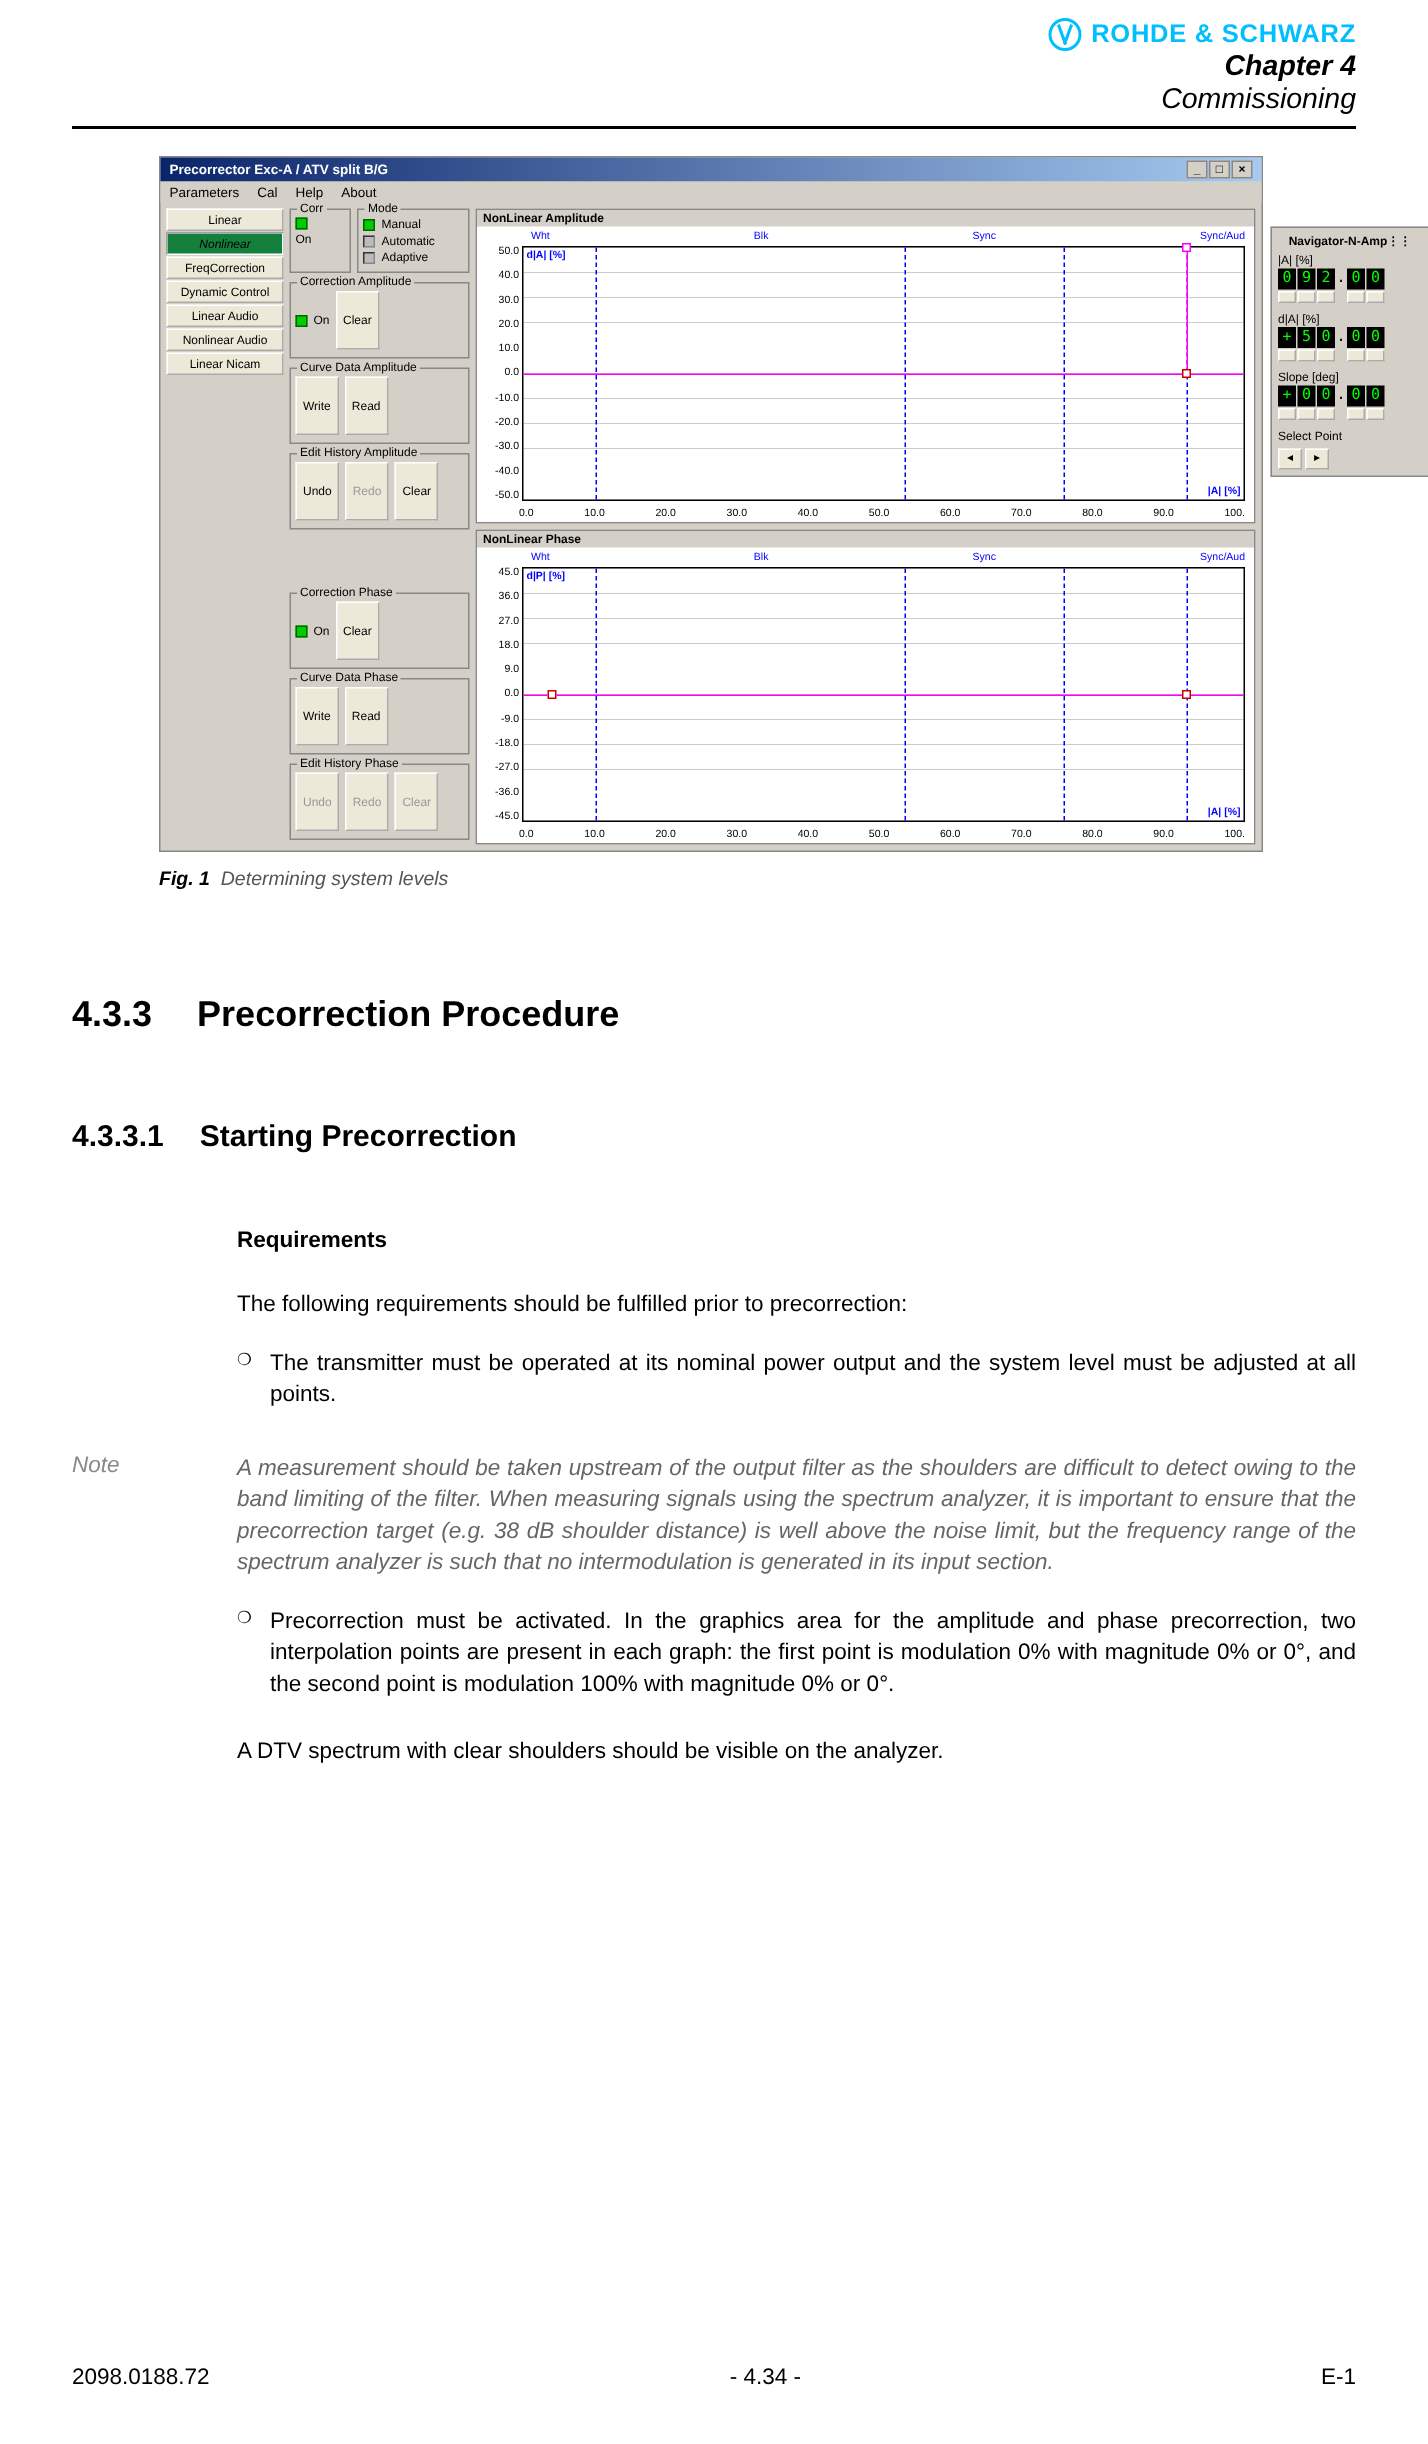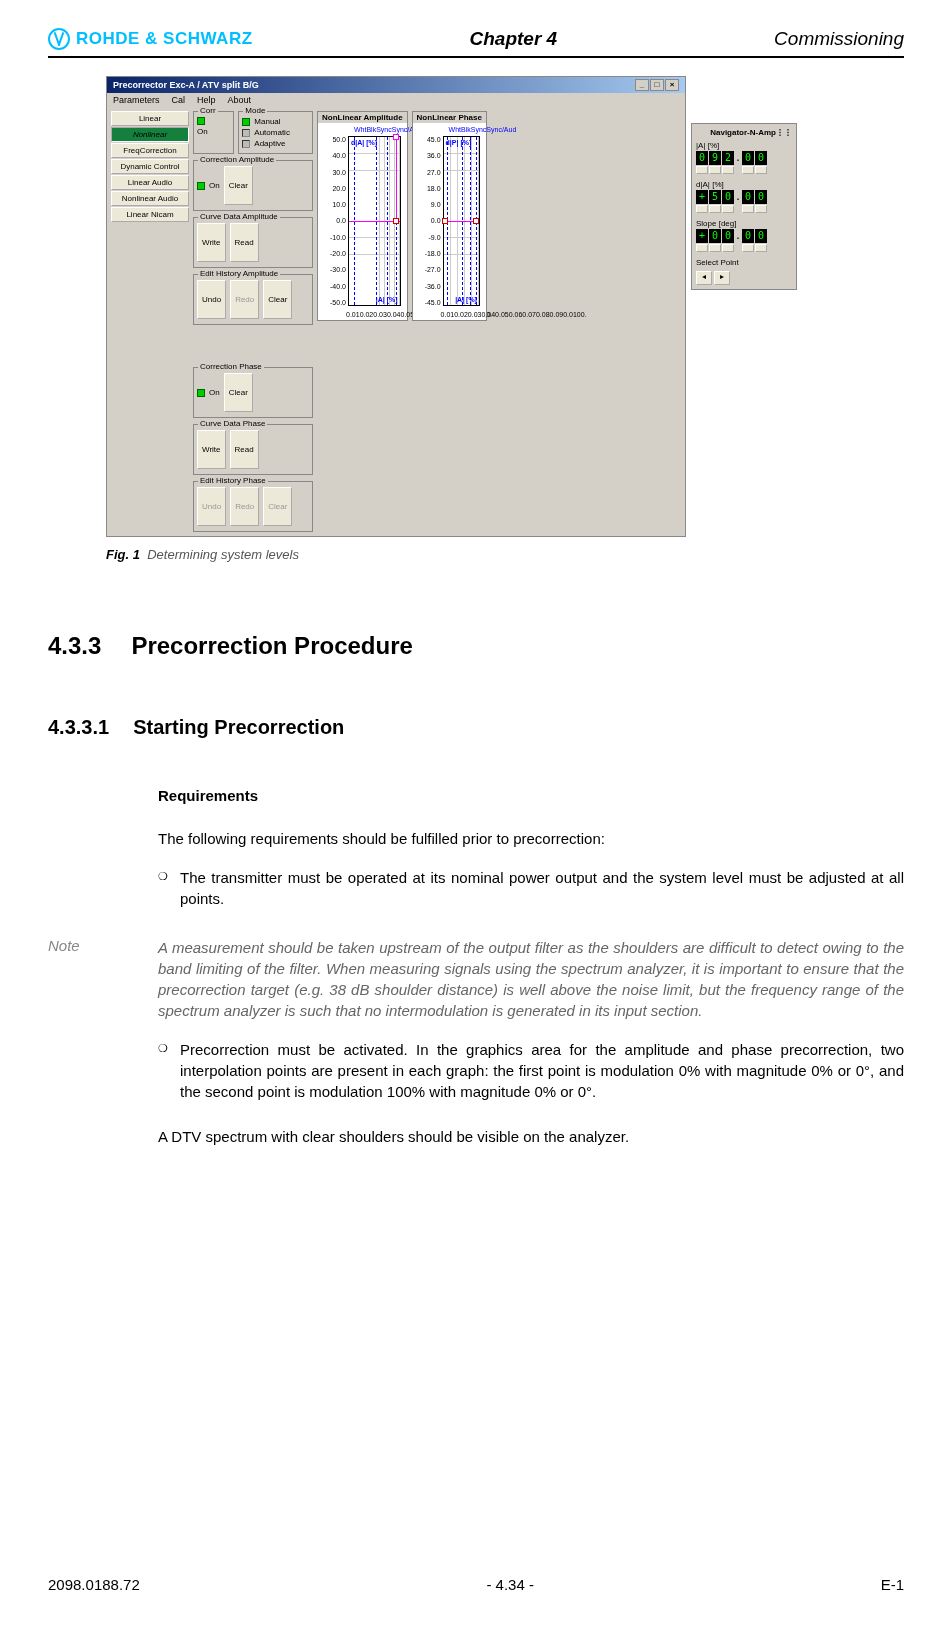--- a/index.html
+++ b/index.html
@@ -9,24 +9,25 @@
     background: #fff;
     font-family: Arial, Helvetica, sans-serif;
     color: #000;
     position: relative;
     padding: 0 48px;
   }
   .header {
     display: flex;
     align-items: flex-end;
     justify-content: space-between;
-    padding-top: 28px;
+    padding-top: 12px;
     padding-bottom: 6px;
     border-bottom: 2px solid #000;
     margin-bottom: 18px;
+    flex-direction: column;
   }
   .logo {
     color: #00bfff;
     font-weight: 900;
     font-size: 17px;
     letter-spacing: 0.5px;
     display: flex;
     align-items: center;
     gap: 6px;
   }
@@ -47,21 +48,21 @@
     top: 2px;
   }
   .logo-icon::before { left: 6px; transform: rotate(-20deg); }
   .logo-icon::after { right: 6px; transform: rotate(20deg); }
   .header-center { font-style: italic; font-weight: bold; font-size: 19px; }
   .header-right { font-style: italic; font-weight: normal; font-size: 19px; }
 
   
   .app-window {
     margin-left: 58px;
-    width: 580px;
+    width: 736px;
     background: #d4d0c8;
     border: 1px solid #888;
     font-size: 9px;
     position: relative;
   }
   .titlebar {
     background: linear-gradient(to right, #0a246a, #a6caf0);
     color: #fff;
     padding: 2px 6px;
     display: flex;
@@ -130,21 +131,21 @@
     display: inline-block;
   }
   .mini-btn {
     background: #ece9d8;
     border: 1px outset #fff;
     padding: 14px 4px;
     font-size: 8px;
     text-align: center;
   }
   .mini-btn.disabled { color: #999; }
-  .chart-col { flex: 1; display: flex; gap: 4px; }
+  .chart-col { flex: 1; display: flex; flex-direction: column; gap: 4px; }
   .chart-box {
     background: #fff;
     border: 1px solid #888;
     height: 210px;
     position: relative;
     font-size: 7px;
   }
   .chart-title-row {
     background: #d4d0c8;
     display: flex;
@@ -224,21 +225,21 @@
   .nav-panel {
     position: absolute;
     top: 46px;
     right: -112px;
     width: 106px;
     background: #d4d0c8;
     border: 1px solid #888;
     padding: 4px;
     font-size: 8px;
   }
-  .nav-title { font-weight: bold; font-size: 8px; margin-bottom: 4px; display:flex; justify-content:flex-end; }
+  .nav-title { font-weight: bold; font-size: 8px; margin-bottom: 4px; display:flex; justify-content:center; }
   .nav-field { margin-bottom: 6px; }
   .nav-field .lbl { font-size: 8px; margin-bottom: 1px; }
   .digit-row { display: flex; gap: 1px; }
   .digit {
     width: 12px; height: 14px;
     background: #000;
     color: #0f0;
     text-align: center;
     line-height: 14px;
     font-family: monospace;

